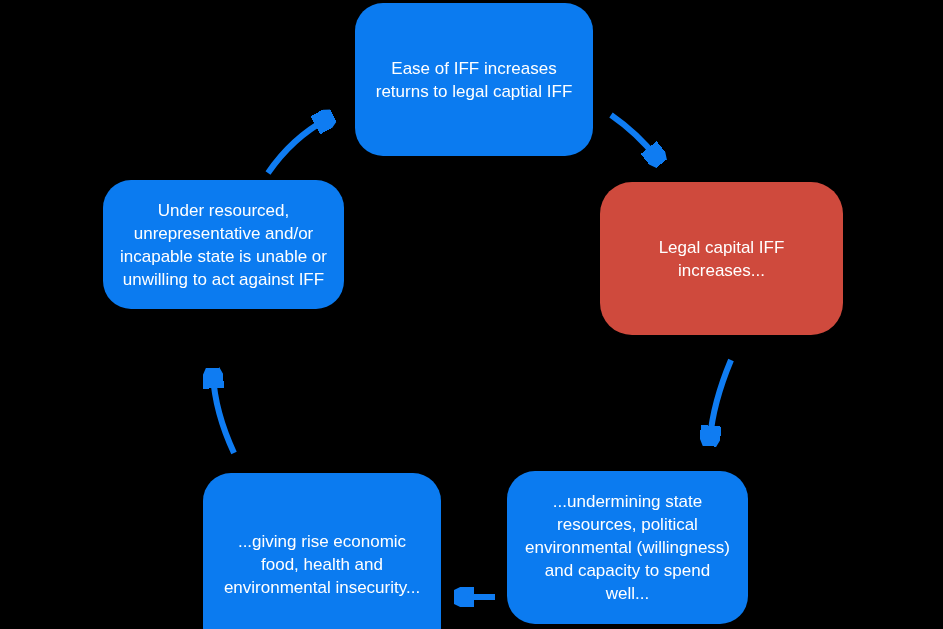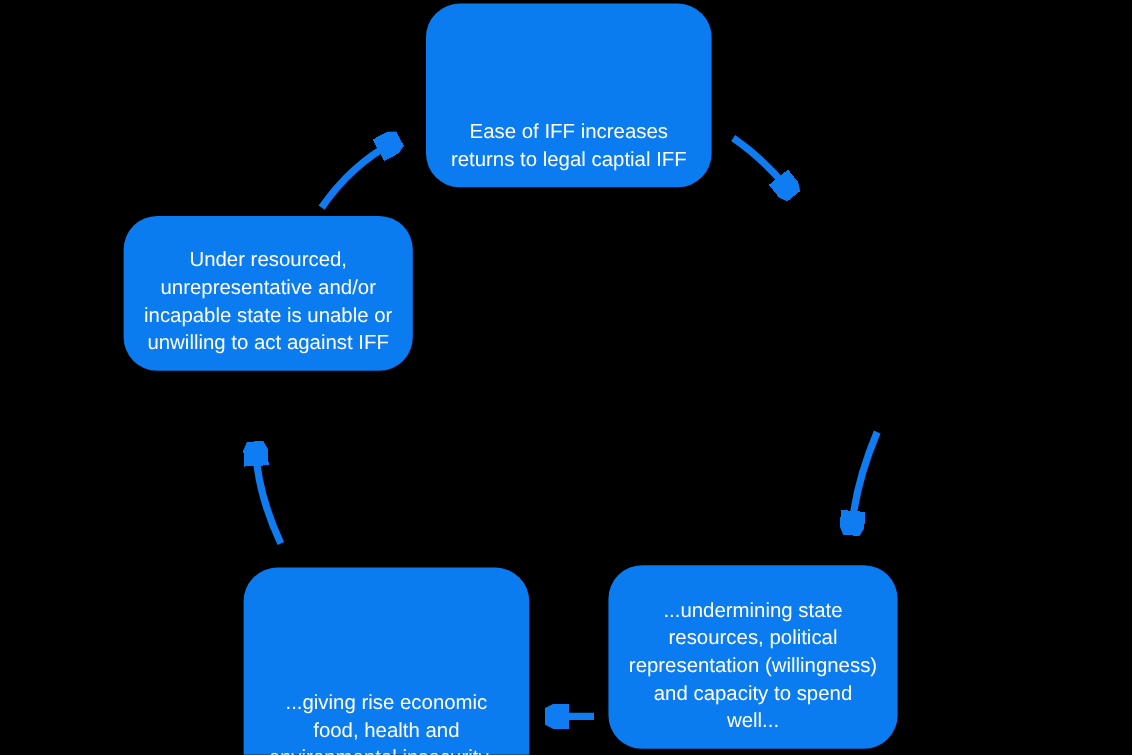--- a/index.html
+++ b/index.html
@@ -17,21 +17,21 @@
   }
   .stage{
     position:relative;
     width:943px;height:629px;
     background:var(--bg);
   }
   .node{
     position:absolute;
     border-radius:28px;
     display:flex;
-    align-items:flex-end;
+    align-items:center;
     justify-content:center;
     text-align:center;
     color:var(--text);
     font-size:17px;
     line-height:23px;
     padding:12px 14px;
   }
   .node--blue{background:var(--blue);}
   .node--red{background:var(--red);}
   .node__label{display:block;}
@@ -75,23 +75,26 @@
     <path d="M 611 115 Q 637 133 657 158" marker-end="url(#ah)"></path>
     <path d="M 731 360 Q 713 403 710 439" marker-end="url(#ah)"></path>
     <path d="M 495 597 L 461 597" marker-end="url(#ah)"></path>
     <path d="M 234 453 Q 215 412 213 375" marker-end="url(#ah)"></path>
   </svg>
 
   <div class="node node--blue" id="node-ease">
     <span class="node__label">Ease of IFF increases returns to legal captial IFF</span>
   </div>
 
+  <div class="node node--red" id="node-legal-capital">
+    <span class="node__label">Legal capital IFF increases...</span>
+  </div>
 
   <div class="node node--blue" id="node-undermining">
-    <span class="node__label">...undermining state resources, political representation (willingness) and capacity to spend well...</span>
+    <span class="node__label">...undermining state resources, political environmental (willingness) and capacity to spend well...</span>
   </div>
 
   <div class="node node--blue" id="node-insecurity">
     <span class="node__label">...giving rise economic food, health and environmental insecurity...</span>
   </div>
 
   <div class="node node--blue" id="node-state-unable">
     <span class="node__label">Under resourced, unrepresentative and/or incapable state is unable or unwilling to act against IFF</span>
   </div>
 

